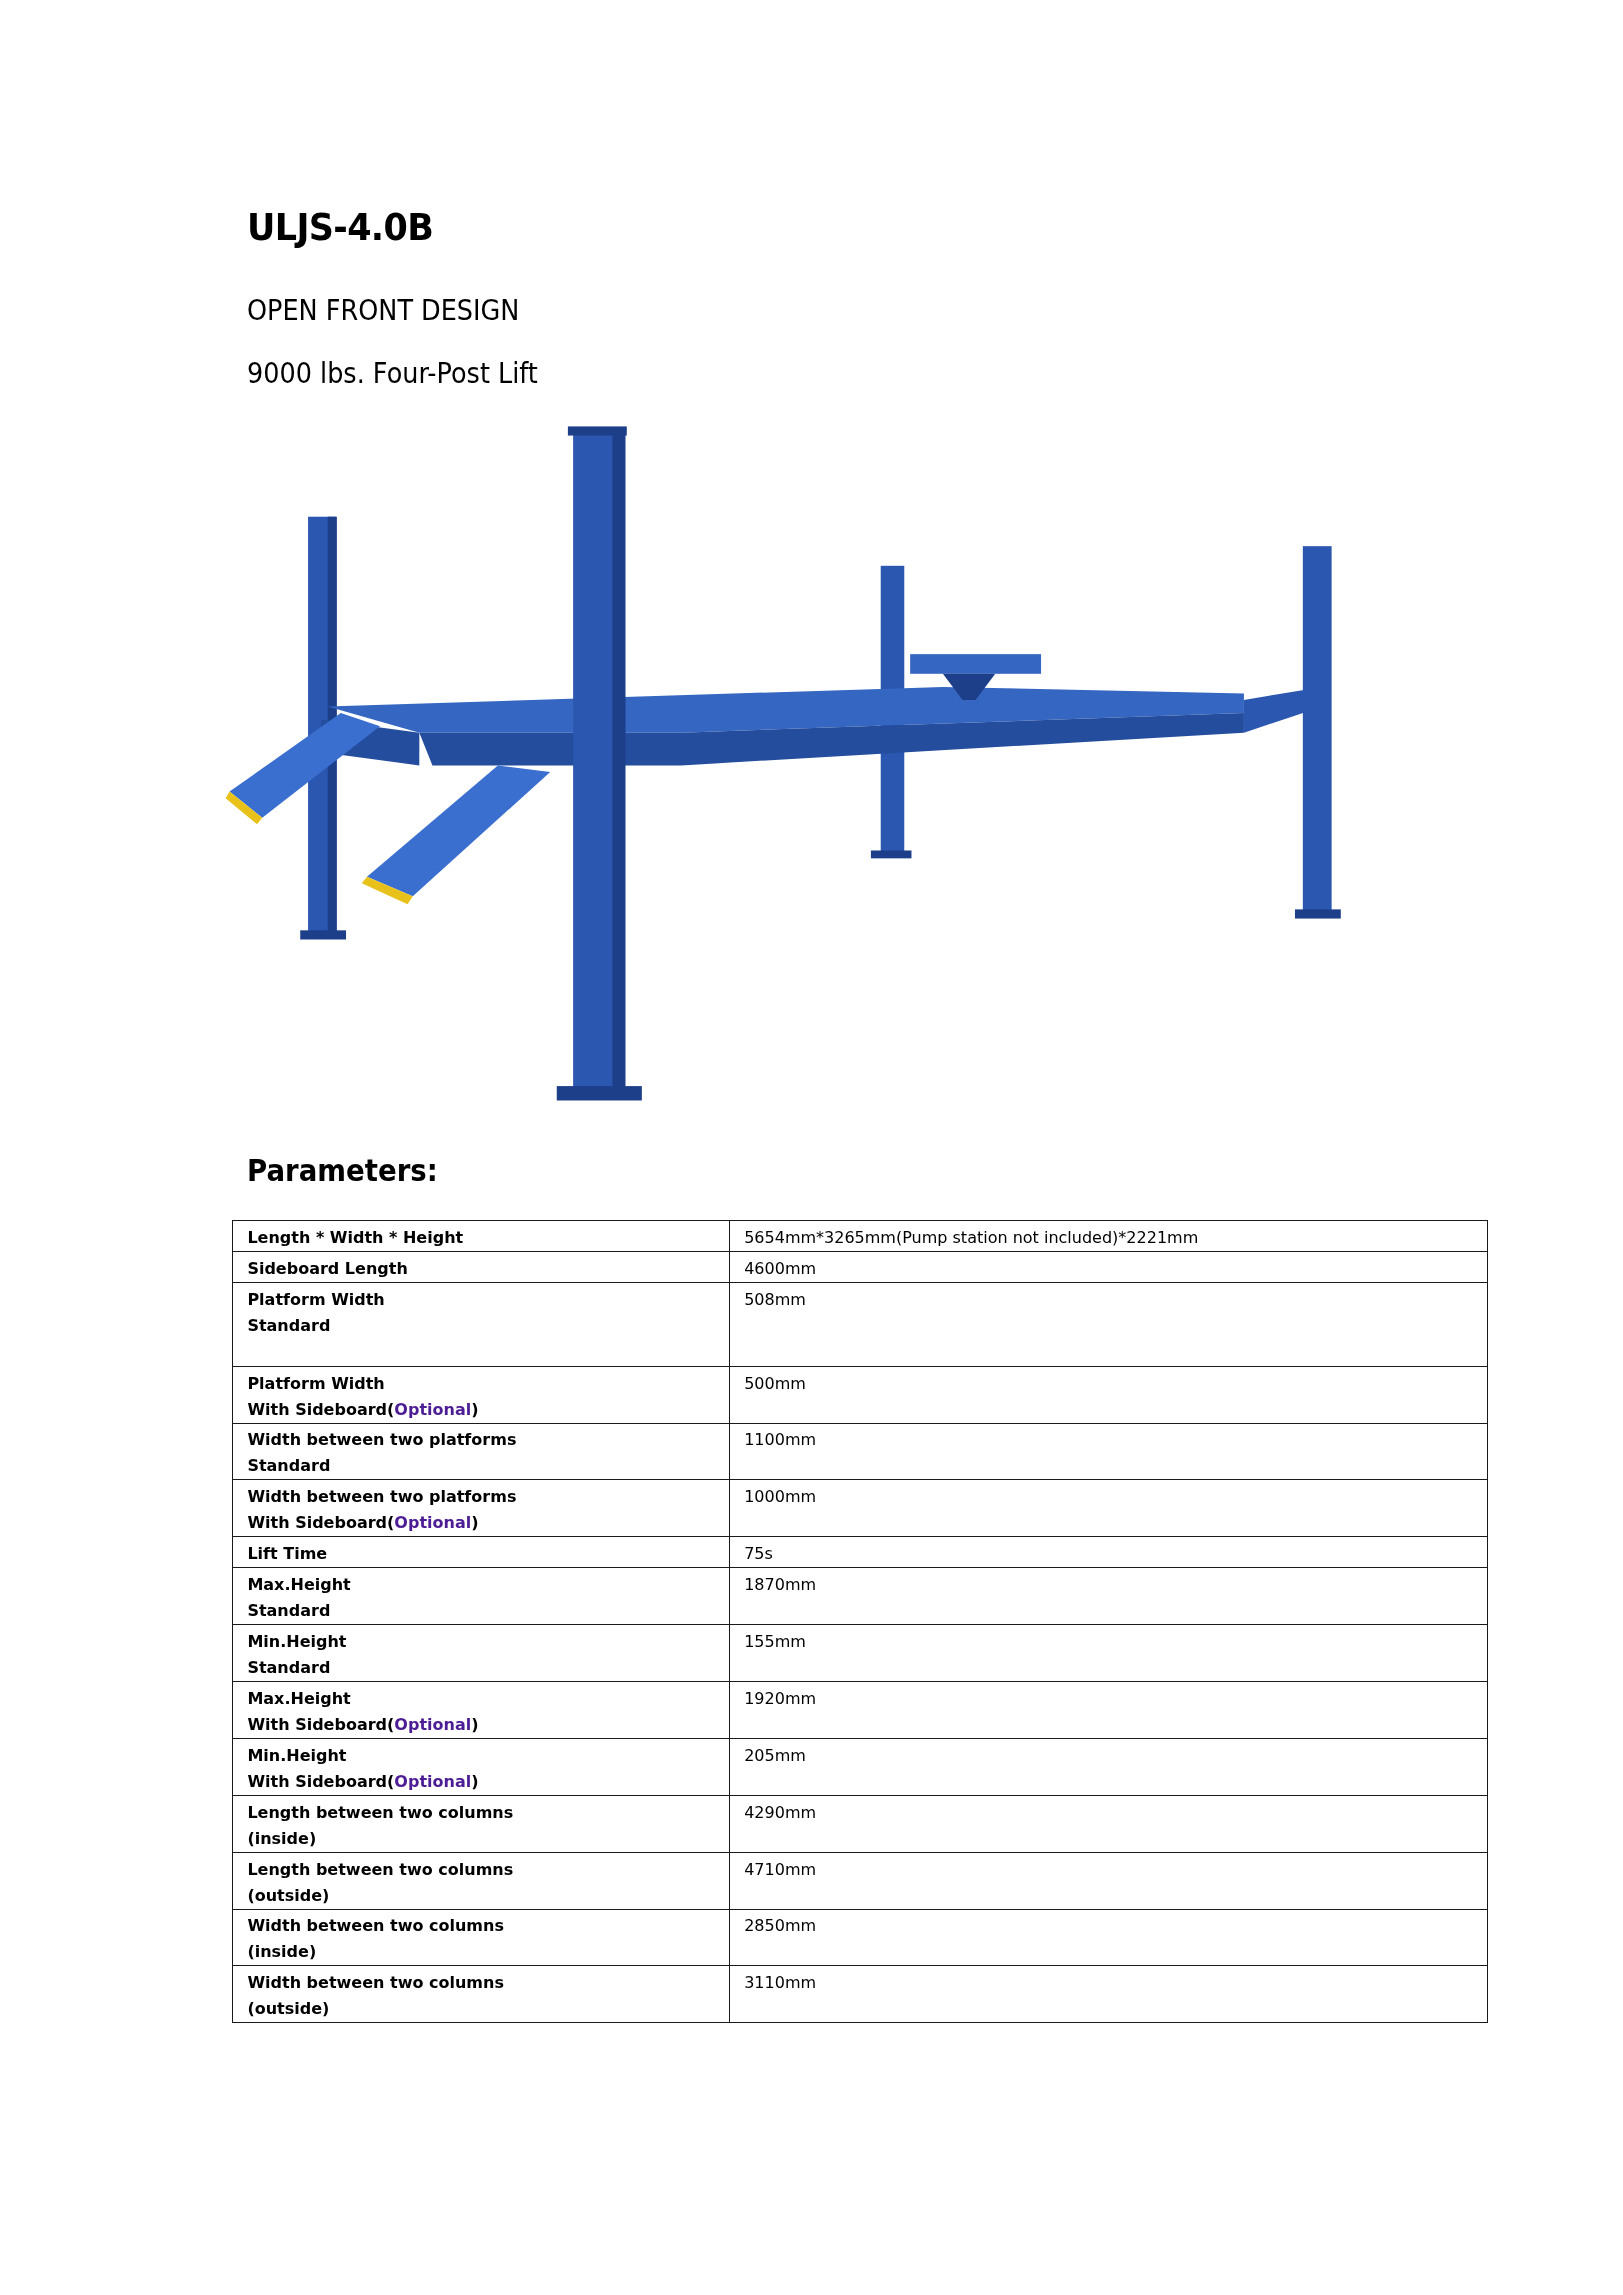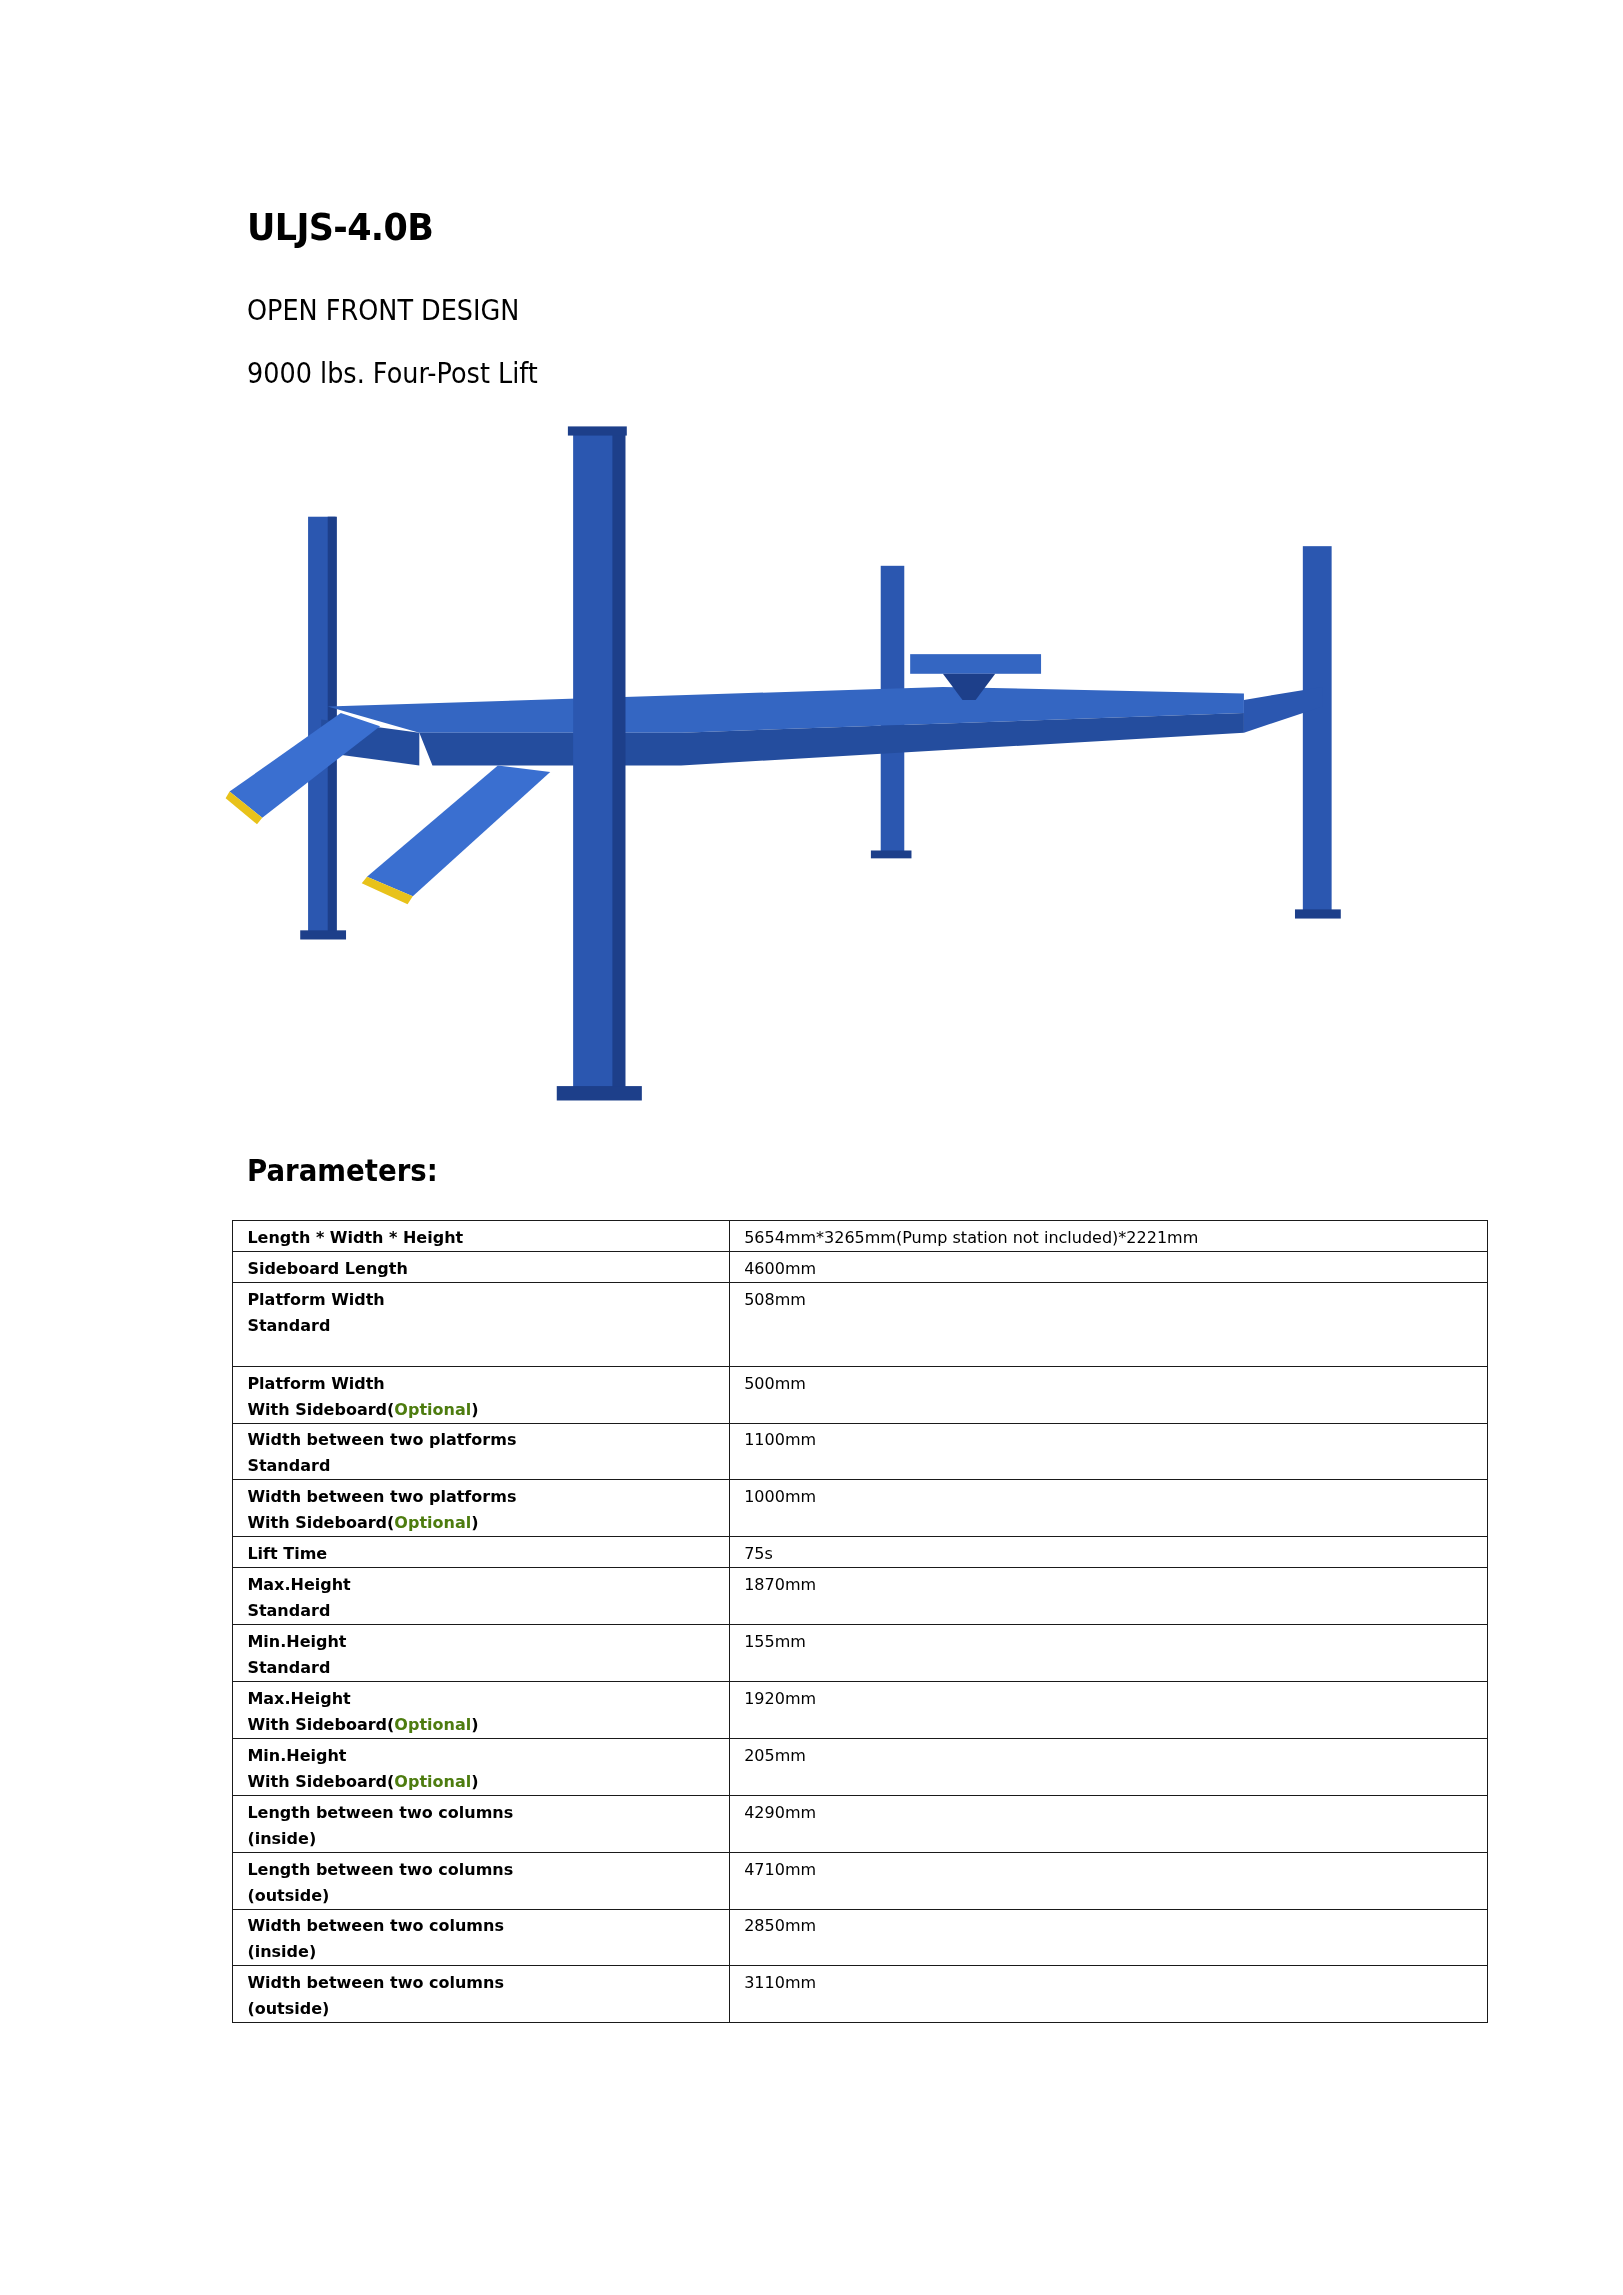--- a/index.html
+++ b/index.html
@@ -14,21 +14,21 @@
   .product-image { position: absolute; left: 223px; top: 425px; width: 1178px; height: 707px; }
   .section-heading { position: absolute; left: 247px; top: 1156px; font-size: 30px; font-weight: bold;
                      line-height: 1; transform: scaleX(0.92); transform-origin: left; }
   table.params { position: absolute; left: 232px; top: 1220px; width: 1256px;
                  border-collapse: collapse; table-layout: fixed; }
   table.params td { border: 1.6px solid #1a1a1a; vertical-align: top; padding: 3.9px 14.4px 0 14.4px;
                     font-size: 16px; line-height: 26px; }
   table.params td.k { width: 467px; font-weight: bold; }
   table.params td.v { font-weight: normal; }
   .line { display: block; white-space: nowrap; }
-  .opt { color: #4d7c0f; }
+  .opt { color: #4c1d95; }
 </style>
 </head>
 <body>
 
 <div class="title">ULJS-4.0B</div>
 <div class="subtitle sub1">OPEN FRONT DESIGN</div>
 <div class="subtitle sub2">9000 lbs. Four-Post Lift</div>
 
 <div class="product-image">
   <svg width="1178" height="707" viewBox="0 0 1800 1080">

